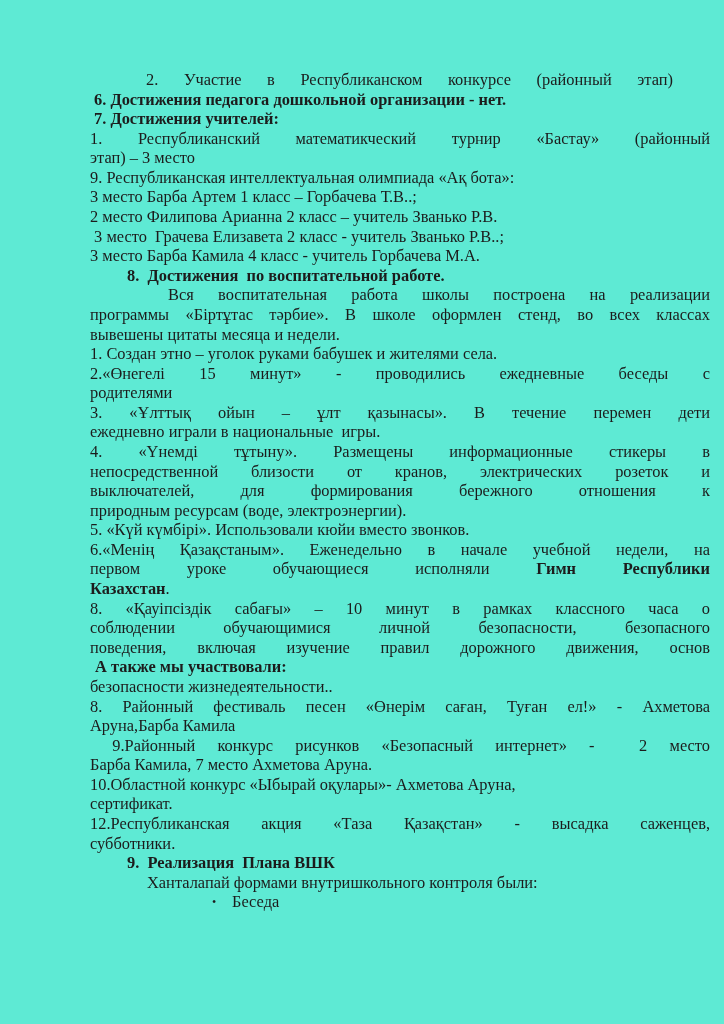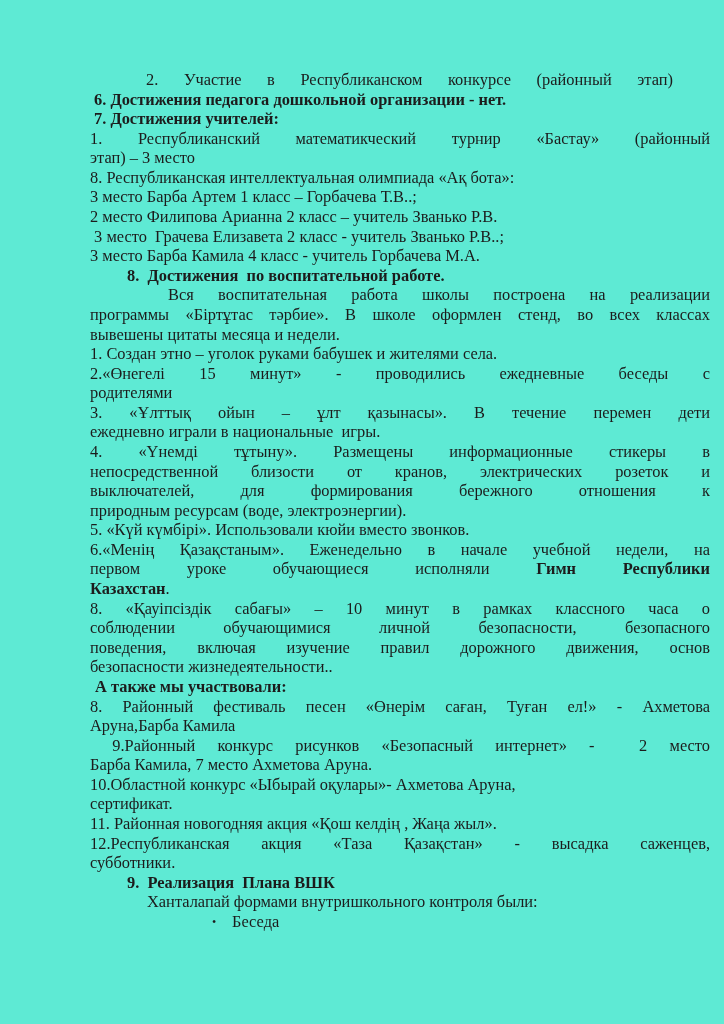--- a/index.html
+++ b/index.html
@@ -51,21 +51,21 @@
 <div class="page">
   <div class="text-block">
 
     <div class="line item2 j">2. Участие в Республиканском конкурсе (районный этап)</div>
 
     <div class="line h67 b">6. Достижения педагога дошкольной организации - нет.</div>
     <div class="line h67 b">7. Достижения учителей:</div>
 
     <div class="line sub j">1. Республиканский математикческий турнир «Бастау» (районный</div>
     <div class="line sub">этап) – 3 место</div>
-    <div class="line sub">8. Республиканская интеллектуальная олимпиада «Ақ бота»:</div>
+    <div class="line sub">9. Республиканская интеллектуальная олимпиада «Ақ бота»:</div>
     <div class="line sub">3 место Барба Артем 1 класс – Горбачева Т.В..;</div>
     <div class="line sub">2 место Филипова Арианна 2 класс – учитель Званько Р.В.</div>
     <div class="line sub">&nbsp;3 место&nbsp; Грачева Елизавета 2 класс - учитель Званько Р.В..;</div>
     <div class="line sub">3 место Барба Камила 4 класс - учитель Горбачева М.А.</div>
 
     <div class="line h89 b">8.&nbsp; Достижения&nbsp; по воспитательной работе.</div>
 
     <div class="line j first">Вся воспитательная работа школы построена на реализации</div>
     <div class="line j">программы «Біртұтас тәрбие». В школе оформлен стенд, во всех классах</div>
     <div class="line">вывешены цитаты месяца и недели.</div>
@@ -81,31 +81,30 @@
     <div class="line sub">природным ресурсам (воде, электроэнергии).</div>
     <div class="line sub">5. «Күй күмбірі». Использовали кюйи вместо звонков.</div>
     <div class="line sub j">6.«Менің Қазақстаным». Еженедельно в начале учебной недели, на</div>
 
     <div class="line sub j"><span>первом уроке обучающиеся исполняли </span><span class="b">Гимн Республики</span></div>
     <div class="line sub"><span class="b">Казахстан</span><span>.</span></div>
 
     <div class="line sub j">8. «Қауіпсіздік сабағы» – 10 минут в рамках классного часа о</div>
     <div class="line sub j">соблюдении обучающимися личной безопасности, безопасного</div>
     <div class="line sub j">поведения, включая изучение правил дорожного движения, основ</div>
+    <div class="line alsob b">А также мы участвовали:</div>
+
     <div class="line sub">безопасности жизнедеятельности..</div>
-
-    <div class="line alsob b">А также мы участвовали:</div>
 
     <div class="line sub j">8. Районный фестиваль песен «Өнерім саған, Туған ел!» - Ахметова</div>
     <div class="line sub">Аруна,Барба Камила</div>
     <div class="line sub j">&nbsp;9.Районный конкурс рисунков «Безопасный интернет» -&nbsp; 2 место</div>
     <div class="line sub">Барба Камила, 7 место Ахметова Аруна.</div>
     <div class="line sub">10.Областной конкурс «Ыбырай оқулары»- Ахметова Аруна,</div>
     <div class="line sub">сертификат.</div>
-    <div class="line sub">11. Районная новогодняя акция «Қош келдің , Жаңа жыл».</div>
     <div class="line sub j">12.Республиканская акция «Таза Қазақстан» - высадка саженцев,</div>
     <div class="line sub">субботники.</div>
 
     <div class="line h89 b">9.&nbsp; Реализация&nbsp; Плана ВШК</div>
     <div class="line osn">Ханталапай формами внутришкольного контроля были:</div>
 
     <div class="line bulletline"><span class="bullet-glyph">•</span><span>Беседа</span></div>
 
   </div>
 </div>

